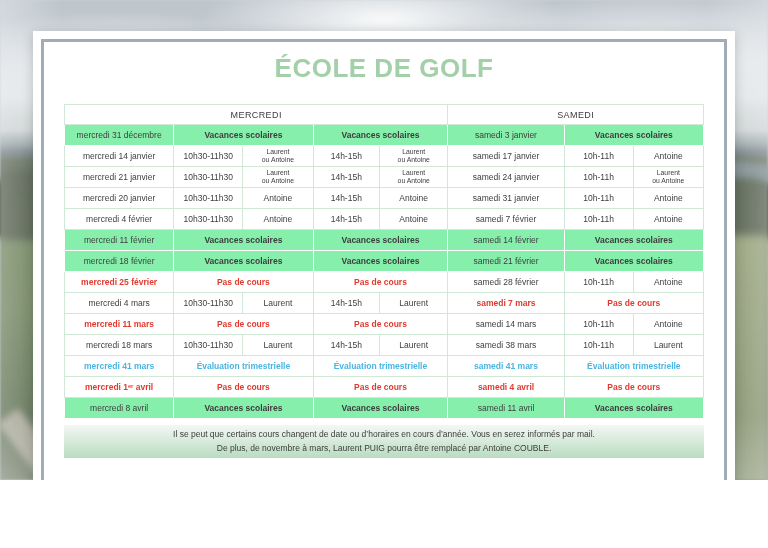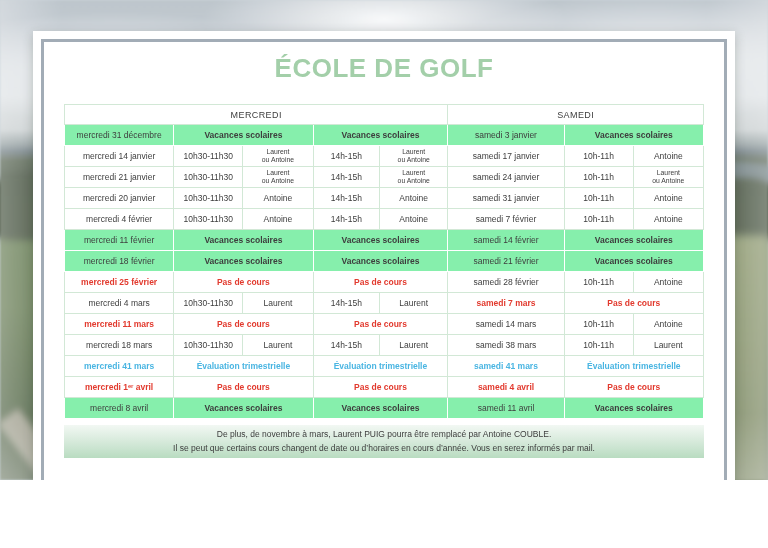--- a/index.html
+++ b/index.html
@@ -231,19 +231,19 @@
               <td class="vd">mercredi 8 avril</td>
               <td colspan="2" class="v">Vacances scolaires</td>
               <td colspan="2" class="v">Vacances scolaires</td>
               <td class="vd">samedi 11 avril</td>
               <td colspan="2" class="v">Vacances scolaires</td>
             </tr>
           </tbody>
       </table>
 
       <div class="note">
+        <div>Il se peut que certains cours changent de date ou d’horaires en cours d’année. Vous en serez informés par mail.</div>
         <div>De plus, de novembre à mars, Laurent PUIG pourra être remplacé par Antoine COUBLE.</div>
-        <div>Il se peut que certains cours changent de date ou d’horaires en cours d’année. Vous en serez informés par mail.</div>
       </div>
 
     </div>
   </div>
 </div>
 
 </body></html>

